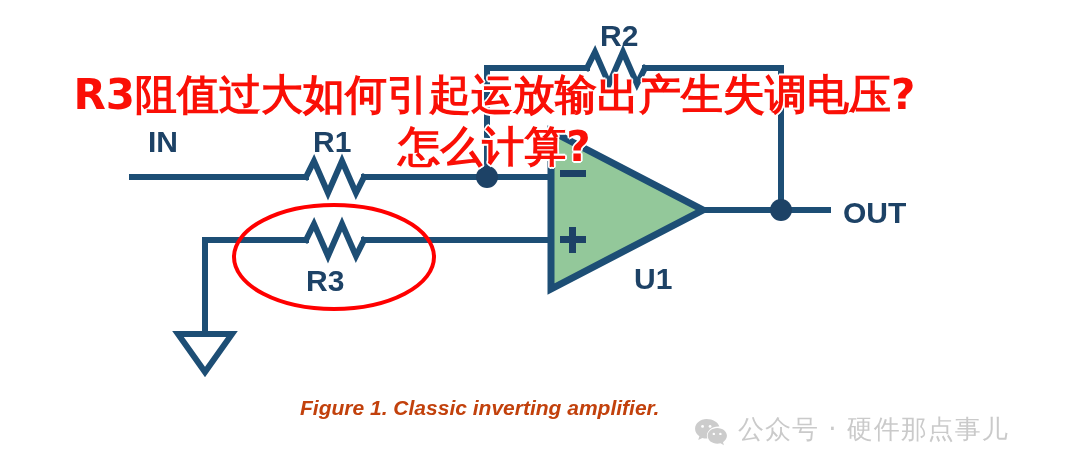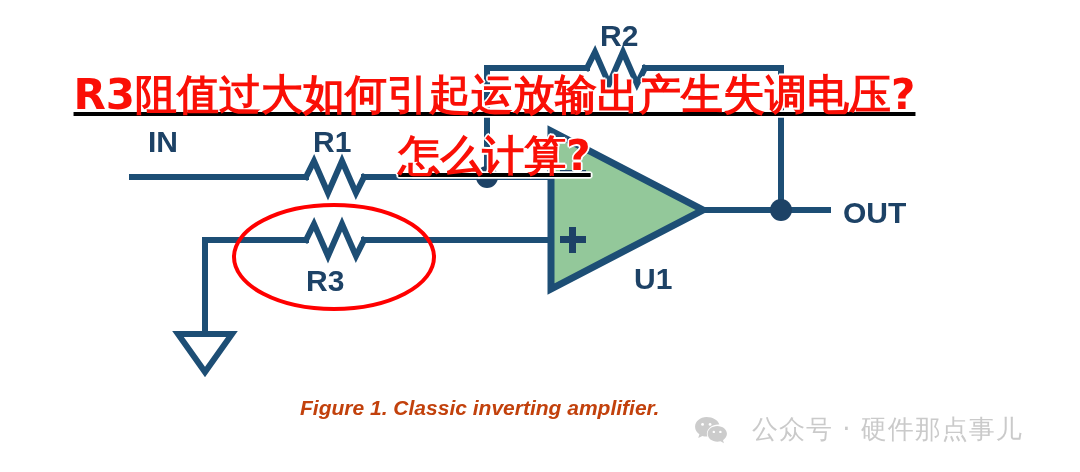--- a/index.html
+++ b/index.html
@@ -25,59 +25,58 @@
     height: 472px;
   }
   
   .title-overlay {
     position: absolute;
     left: 0;
     top: 74px;
     width: 989px;
     text-align: center;
     pointer-events: none;
-    text-decoration: underline;
   }
   .title-line {
     display: block;
     color: #fa0f06;
     font-weight: bold;
     font-family: "DejaVu Sans", "Liberation Sans", sans-serif;
     letter-spacing: 0px;
     line-height: 1.02;
     text-shadow:
        1.6px 0 0 #ffffff, -1.6px 0 0 #ffffff,
        0 1.6px 0 #ffffff, 0 -1.6px 0 #ffffff,
        1.2px 1.2px 0 #ffffff, -1.2px 1.2px 0 #ffffff,
        1.2px -1.2px 0 #ffffff, -1.2px -1.2px 0 #ffffff;
   }
   .title-line-1 { font-size: 42px; }
-  .title-line-2 { font-size: 42px; margin-top: 18px; }
+  .title-line-2 { font-size: 42px; margin-top: 9px; }
 
   
   .caption {
     position: absolute;
     left: 300px;
     top: 396px;
     color: #c2410c;
     font-size: 21px;
     font-weight: bold;
     font-style: italic;
     font-family: "Liberation Sans", "DejaVu Sans", sans-serif;
     white-space: nowrap;
   }
 
   
   .watermark {
     position: absolute;
     left: 694px;
     top: 412px;
     display: flex;
-    align-items: center;
-    gap: 24px;
+    align-items: flex-end;
+    gap: 10px;
     opacity: 0.72;
   }
   .wm-logo { display: block; width: 34px; height: 30px; }
   .wm-text {
     color: #b6b6b6;
     font-size: 26px;
     font-weight: 400;
     font-family: "DejaVu Sans", "Liberation Sans", sans-serif;
     white-space: nowrap;
     letter-spacing: 1px;

